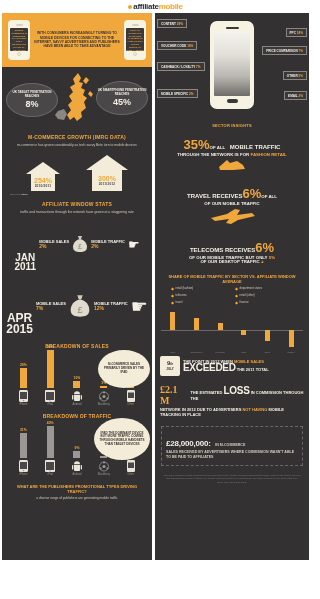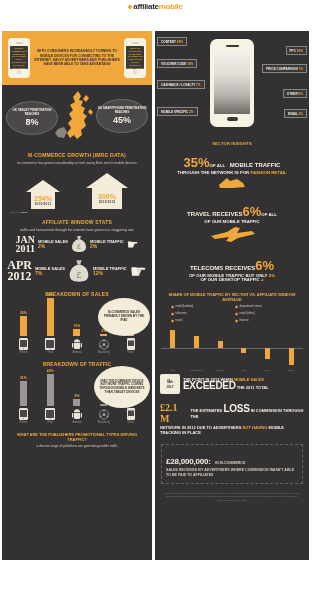--- a/index.html
+++ b/index.html
@@ -5,21 +5,21 @@
   * { box-sizing: border-box; margin:0; padding:0; }
   html,body { width:311px; height:599px; }
   body {
     font-family: "Liberation Sans", sans-serif;
     background:#ffffff;
     width:311px; height:599px;
     overflow:hidden;
     display:flex;
     justify-content:center;
   }
-  .page { width:311px; height:562px; position:relative; background:#fff; display:flex; flex-direction:column;gap:18px; }
+  .page { width:311px; height:562px; position:relative; background:#fff; display:flex; flex-direction:column; }
 
   
   .logobar { height:13px; display:flex; align-items:center; justify-content:center; background:#fff; }
   .logo { font-size:8px; font-weight:bold; letter-spacing:-0.3px; display:flex; align-items:center; }
   .logo .dot { width:4px; height:4px; background:#f5a623; border-radius:50%; margin-right:1px; }
   .logo .a { color:#2e2e2e; }
   .logo .w { color:#f5a623; }
 
   
   .cols { flex:1; display:flex; gap:3px; padding:0 2px 2px 2px; }
@@ -71,22 +71,22 @@
   .houses { display:flex; justify-content:center; align-items:flex-end; gap:26px; margin-top:7px; }
   .house { display:flex; flex-direction:column; align-items:center; }
   .house .body { background:#f2ecd8; display:flex; flex-direction:column; align-items:center;
      justify-content:center; }
   .house .pct { color:#f0a83c; font-size:7px; font-weight:bold; }
   .house .yr { color:#4a4748; font-size:3.2px; font-weight:bold; letter-spacing:.2px; }
   .src { color:#8a8681; font-size:2.4px; padding-left:8px; margin-top:2px; }
   .src b { color:#cfcabb; }
 
   .stats-row { display:flex; align-items:center; justify-content:center; gap:3px; padding:3px 4px; }
-  .bigdate { color:#f2efe4; font-family:Liberation Serif, serif;
-     font-size:10px; font-weight:bold; line-height:9px; text-align:center; }
+  .bigdate { color:#f2efe4; font-family:Liberation Sans, sans-serif;
+     font-size:10px; font-weight:bold; line-height:9px; text-align:center;margin-top:36px; }
   .metric { color:#f2efe4; font-size:4px; font-weight:bold; line-height:5px; text-transform:uppercase; }
   .metric .v { color:#f0a83c; font-size:5px; }
   .moneybag { width:16px;height:18px; position:relative; }
   .hand { color:#f2efe4; font-size:13px; line-height:13px; }
 
   .chart-wrap { padding:4px 8px 2px; position:relative; }
   .bars { display:flex; align-items:flex-end; justify-content:space-around; height:50px; }
   .bar-col { display:flex; flex-direction:column; align-items:center; width:17px; }
   .bar-val { color:#f0a83c; font-size:3.4px; font-weight:bold; margin-bottom:1px; }
   .bar { width:7px; background:#f0a83c; }
@@ -266,21 +266,21 @@
           <div class="metric">
             <div>MOBILE TRAFFIC</div>
             <div class="v">2%</div>
           </div>
           <div class="hand">☛</div>
         </div>
 
         <div class="stats-row">
           <div class="bigdate" style="font-size:12px;line-height:11px;">
             <div>APR</div>
-            <div>2012</div>
+            <div>2015</div>
           </div>
           <div class="metric">
             <div>MOBILE SALES</div>
             <div class="v">7%</div>
           </div>
           <svg class="moneybag" style="width:22px;height:24px;" viewBox="0 0 16 18">
             <path fill="#cfcabb" d="M6 1 h4 l-1 3 h-2 z"></path>
             <path fill="#e0dbcc" d="M8 4 C3 5 1 9 1 12 C1 16 4 17 8 17 C12 17 15 16 15 12 C15 9 13 5 8 4 Z"></path>
             <text x="8" y="14" font-size="7" fill="#8a8681" text-anchor="middle" font-family="Liberation Sans">£</text>
           </svg>

